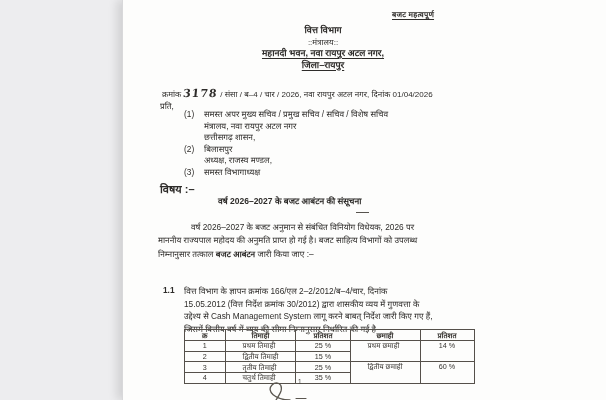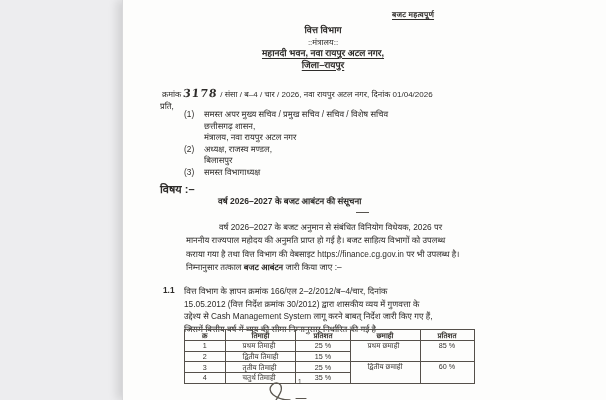--- a/index.html
+++ b/index.html
@@ -34,21 +34,21 @@
 
   .addressees{left:61px;top:109px;font-size:8.3px;line-height:11.5px;}
   .addr-row{display:flex;}
   .addr-num{width:20px;flex:0 0 20px;}
   .addr-lines{flex:1;}
 
   .subject-label{left:37px;top:181px;font-size:11px;font-weight:bold;}
   .subject-text{left:95px;top:195px;font-size:8.5px;font-weight:bold;}
   .subject-dash{left:233px;top:212px;width:13px;height:1px;background:#57534e;}
 
-  .para{left:35px;top:221px;font-size:8.3px;line-height:13.4px;margin-left:28px;}
+  .para{left:35px;top:221px;font-size:8.3px;line-height:13.4px;}
   .para .indent{padding-left:33px;}
 
   .clause-num{left:40px;top:285px;font-size:8.3px;font-weight:bold;}
   .clause{left:61px;top:285px;font-size:8.3px;line-height:12.6px;}
 
   .limits-table{left:61px;top:329px;border-collapse:collapse;table-layout:fixed;
     font-size:7.2px;color:#35322e;}
   .limits-table th,.limits-table td{
     border:1px solid #55504a;padding:0 17px;height:9.7px;line-height:9px;
     overflow:hidden;white-space:nowrap;}
@@ -80,47 +80,46 @@
     <span> / संसा / ब–4 / चार / 2026,  नवा रायपुर अटल नगर,  दिनांक 01/04/2026</span>
   </div>
 
   <div class="abs salutation nw">प्रति,</div>
 
   <div class="abs addressees">
     <div class="addr-row">
       <div class="addr-num">(1)</div>
       <div class="addr-lines">
         <div class="nw">समस्त अपर मुख्य सचिव / प्रमुख सचिव / सचिव / विशेष सचिव</div>
+        <div class="nw">मंत्रालय, नवा रायपुर अटल नगर</div>
         <div class="nw">छत्तीसगढ़ शासन,</div>
-        <div class="nw">मंत्रालय, नवा रायपुर अटल नगर</div>
       </div>
     </div>
     <div class="addr-row">
       <div class="addr-num">(2)</div>
       <div class="addr-lines">
+        <div class="nw">बिलासपुर</div>
         <div class="nw">अध्यक्ष, राजस्व मण्डल,</div>
-        <div class="nw">बिलासपुर</div>
       </div>
     </div>
     <div class="addr-row">
       <div class="addr-num">(3)</div>
       <div class="addr-lines">
         <div class="nw">समस्त विभागाध्यक्ष</div>
       </div>
     </div>
   </div>
 
   <div class="abs subject-label nw">विषय :–</div>
   <div class="abs subject-text nw">वर्ष 2026–2027 के बजट आबंटन की संसूचना</div>
   <div class="abs subject-dash"></div>
 
   <div class="abs para">
     <div class="nw indent">वर्ष 2026–2027 के बजट अनुमान से संबंधित विनियोग विधेयक, 2026 पर</div>
     <div class="nw">माननीय राज्यपाल महोदय की अनुमति प्राप्त हो गई है। बजट साहित्य विभागों को उपलब्ध</div>
-    <div class="nw">कराया गया है तथा वित्त विभाग की वेबसाइट https://finance.cg.gov.in पर भी उपलब्ध है।</div>
     <div class="nw"><span>निम्नानुसार तत्काल </span><span class="b">बजट आबंटन</span><span> जारी किया जाए :–</span></div>
   </div>
 
   <div class="abs clause-num nw">1.1</div>
   <div class="abs clause">
     <div class="nw">वित्त विभाग के ज्ञापन क्रमांक 166/एल 2–2/2012/ब–4/चार, दिनांक</div>
     <div class="nw">15.05.2012 (वित्त निर्देश क्रमांक 30/2012) द्वारा शासकीय व्यय में गुणवत्ता के</div>
     <div class="nw">उद्देश्य से Cash Management System लागू करने बाबत् निर्देश जारी किए गए हैं,</div>
     <div class="nw">जिसमें वित्तीय वर्ष में व्यय की सीमा निम्नानुसार निर्धारित की गई है –</div>
   </div>
@@ -141,21 +140,21 @@
         <th>छमाही</th>
         <th>प्रतिशत</th>
       </tr>
     </thead>
     <tbody>
       <tr>
         <td class="c">1</td>
         <td class="l">प्रथम तिमाही</td>
         <td class="c">25 %</td>
         <td class="l vt" rowspan="2">प्रथम छमाही</td>
-        <td class="c vt" rowspan="2">85 %</td>
+        <td class="c vt" rowspan="2">14 %</td>
       </tr>
       <tr>
         <td class="c">2</td>
         <td class="l">द्वितीय तिमाही</td>
         <td class="c">15 %</td>
       </tr>
       <tr>
         <td class="c">3</td>
         <td class="l">तृतीय तिमाही</td>
         <td class="c">25 %</td>

